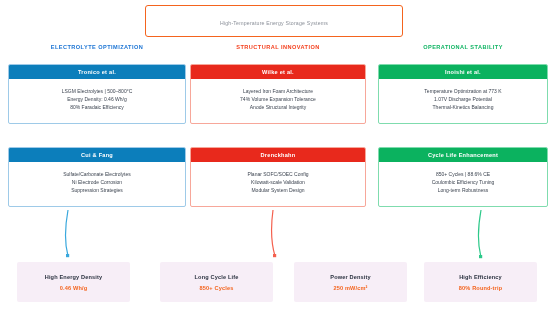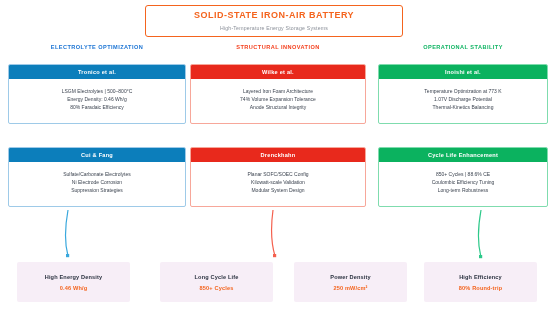--- a/index.html
+++ b/index.html
@@ -159,21 +159,20 @@
     letter-spacing: 0.15px;
     white-space: nowrap;
   }
 </style>
 </head>
 <body>
 
 <div class="canvas">
 
   <div class="title-box">
-    <div class="title-main">SOLID-STATE IRON-AIR BATTERY</div>
     <div class="title-sub">High-Temperature Energy Storage Systems</div>
   </div>
 
   <div class="col-header c0">ELECTROLYTE OPTIMIZATION</div>
   <div class="col-header c1">STRUCTURAL INNOVATION</div>
   <div class="col-header c2">OPERATIONAL STABILITY</div>
 
   <div class="card col0 row0 blue">
     <div class="card-head">Tronico et al.</div>
     <div class="card-body">

